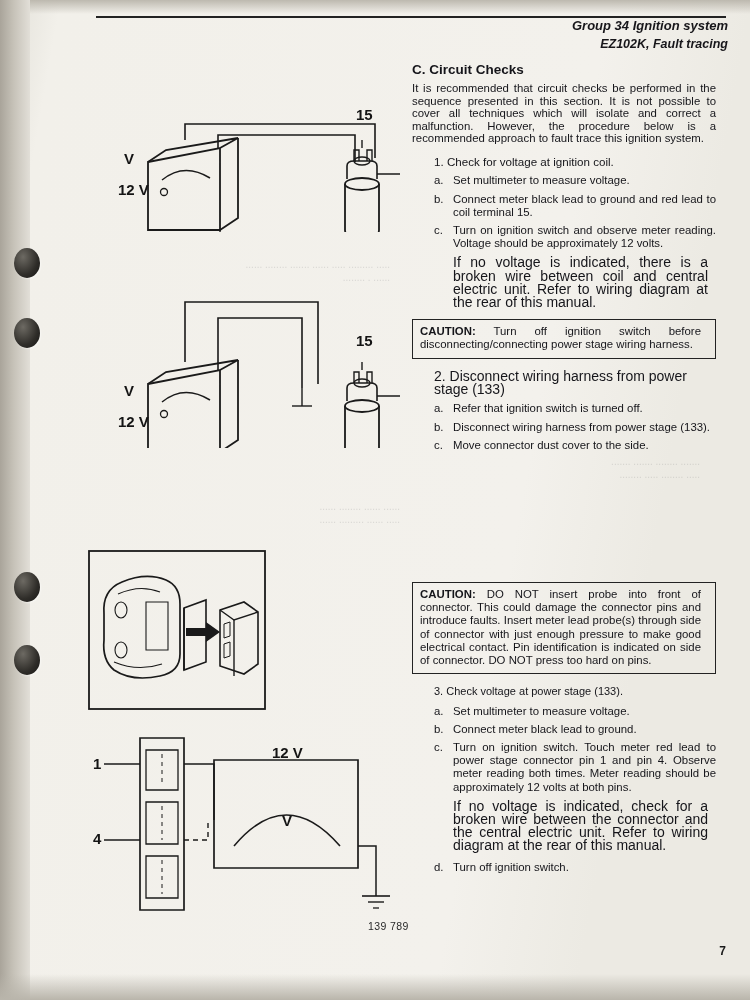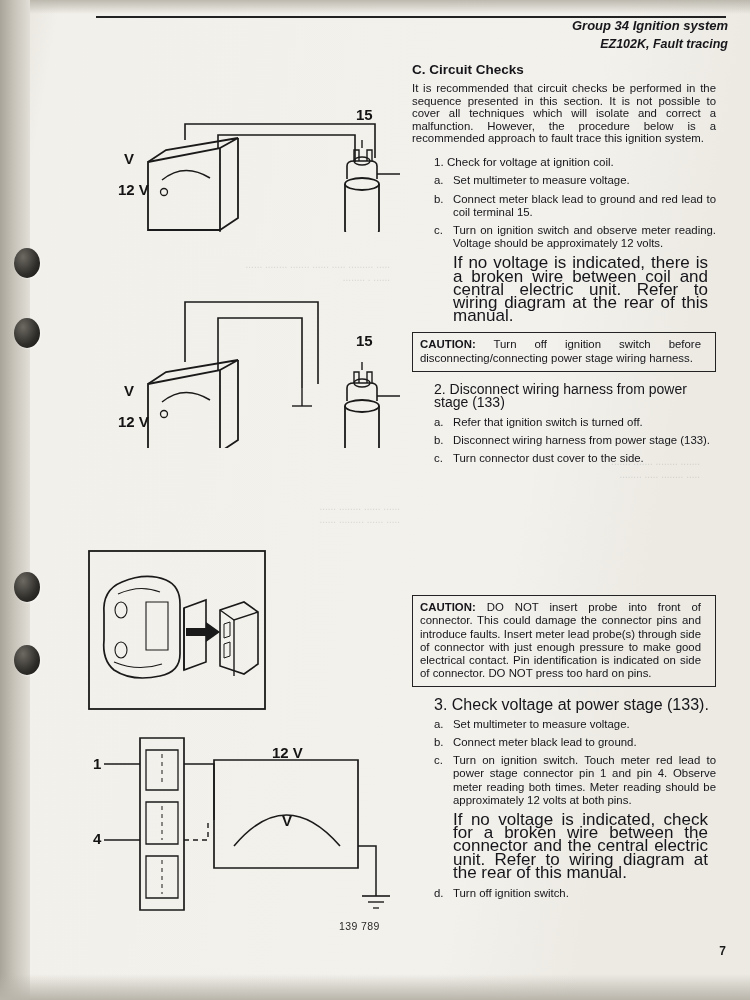--- a/index.html
+++ b/index.html
@@ -65,36 +65,36 @@
   p.intro{
     font-size:11.4px;line-height:12.6px;margin:0 0 10px 0;text-align:justify;
   }
   ol.sub{margin:4px 0 0 0;padding:0;list-style:none;}
   li.substep{
     font-size:11.4px;line-height:13.2px;margin-bottom:5px;
     position:relative;padding-left:19px;text-align:justify;
   }
   li.substep>.let{position:absolute;left:0;top:0;}
   p.note{
-    font-size:17px;line-height:13.2px;margin:6px 8px 8px 0;text-align:justify;
+    font-size:14px;line-height:13.2px;margin:6px 8px 8px 0;text-align:justify;
     padding-left:19px;
   }
   .caution{
     border:1.6px solid #232323;padding:5px 14px 6px 7px;margin:10px 0 11px 0;
     font-size:11.4px;line-height:13.2px;text-align:justify;
   }
   .caution b{font-weight:bold;}
 
   
   .fig{position:absolute;}
   .lbl{
     position:absolute;font-weight:bold;color:#141414;text-align:center;
   }
   .footer-code{
-    position:absolute;left:339px;top:920px;font-size:10.5px;color:#2a2a2a;
+    position:absolute;left:368px;top:920px;font-size:10.5px;color:#2a2a2a;
     letter-spacing:.4px;
   }
   .pageno{
     position:absolute;right:24px;top:944px;font-size:12px;font-weight:bold;color:#1b1b1b;
   }
   
   .ghost{
     position:absolute;color:rgba(90,90,95,.17);font-size:10px;line-height:13px;
     transform:scaleX(-1);pointer-events:none;
   }
@@ -287,32 +287,32 @@
           <li class="substep">
             <span class="let">a.</span>
             <span>Refer that ignition switch is turned off.</span>
           </li>
           <li class="substep">
             <span class="let">b.</span>
             <span>Disconnect wiring harness from power stage (133).</span>
           </li>
           <li class="substep">
             <span class="let">c.</span>
-            <span>Turn connector dust cover to the side.</span>
+            <span>Move connector dust cover to the side.</span>
           </li>
         </ol>
       </div>
 
       <div class="caution" style="margin-top:130px;">
         <b>CAUTION:</b>
         <span>DO NOT insert probe into front of connector. This could damage the connector pins and introduce faults. Insert meter lead probe(s) through side of connector with just enough pressure to make good electrical contact. Pin identification is indicated on side of connector. DO NOT press too hard on pins.</span>
       </div>
 
       <div class="step-block">
-        <div class="step" style="font-size:16px;line-height:13.4px;position:relative;padding-left:22px;">
+        <div class="step" style="font-size:11px;line-height:13.4px;position:relative;padding-left:22px;">
           <span class="num">3.</span>
           <span>Check voltage at power stage (133).</span>
         </div>
         <ol class="sub" style="margin-left:22px;margin-top:6px;">
           <li class="substep">
             <span class="let">a.</span>
             <span>Set multimeter to measure voltage.</span>
           </li>
           <li class="substep">
             <span class="let">b.</span>

